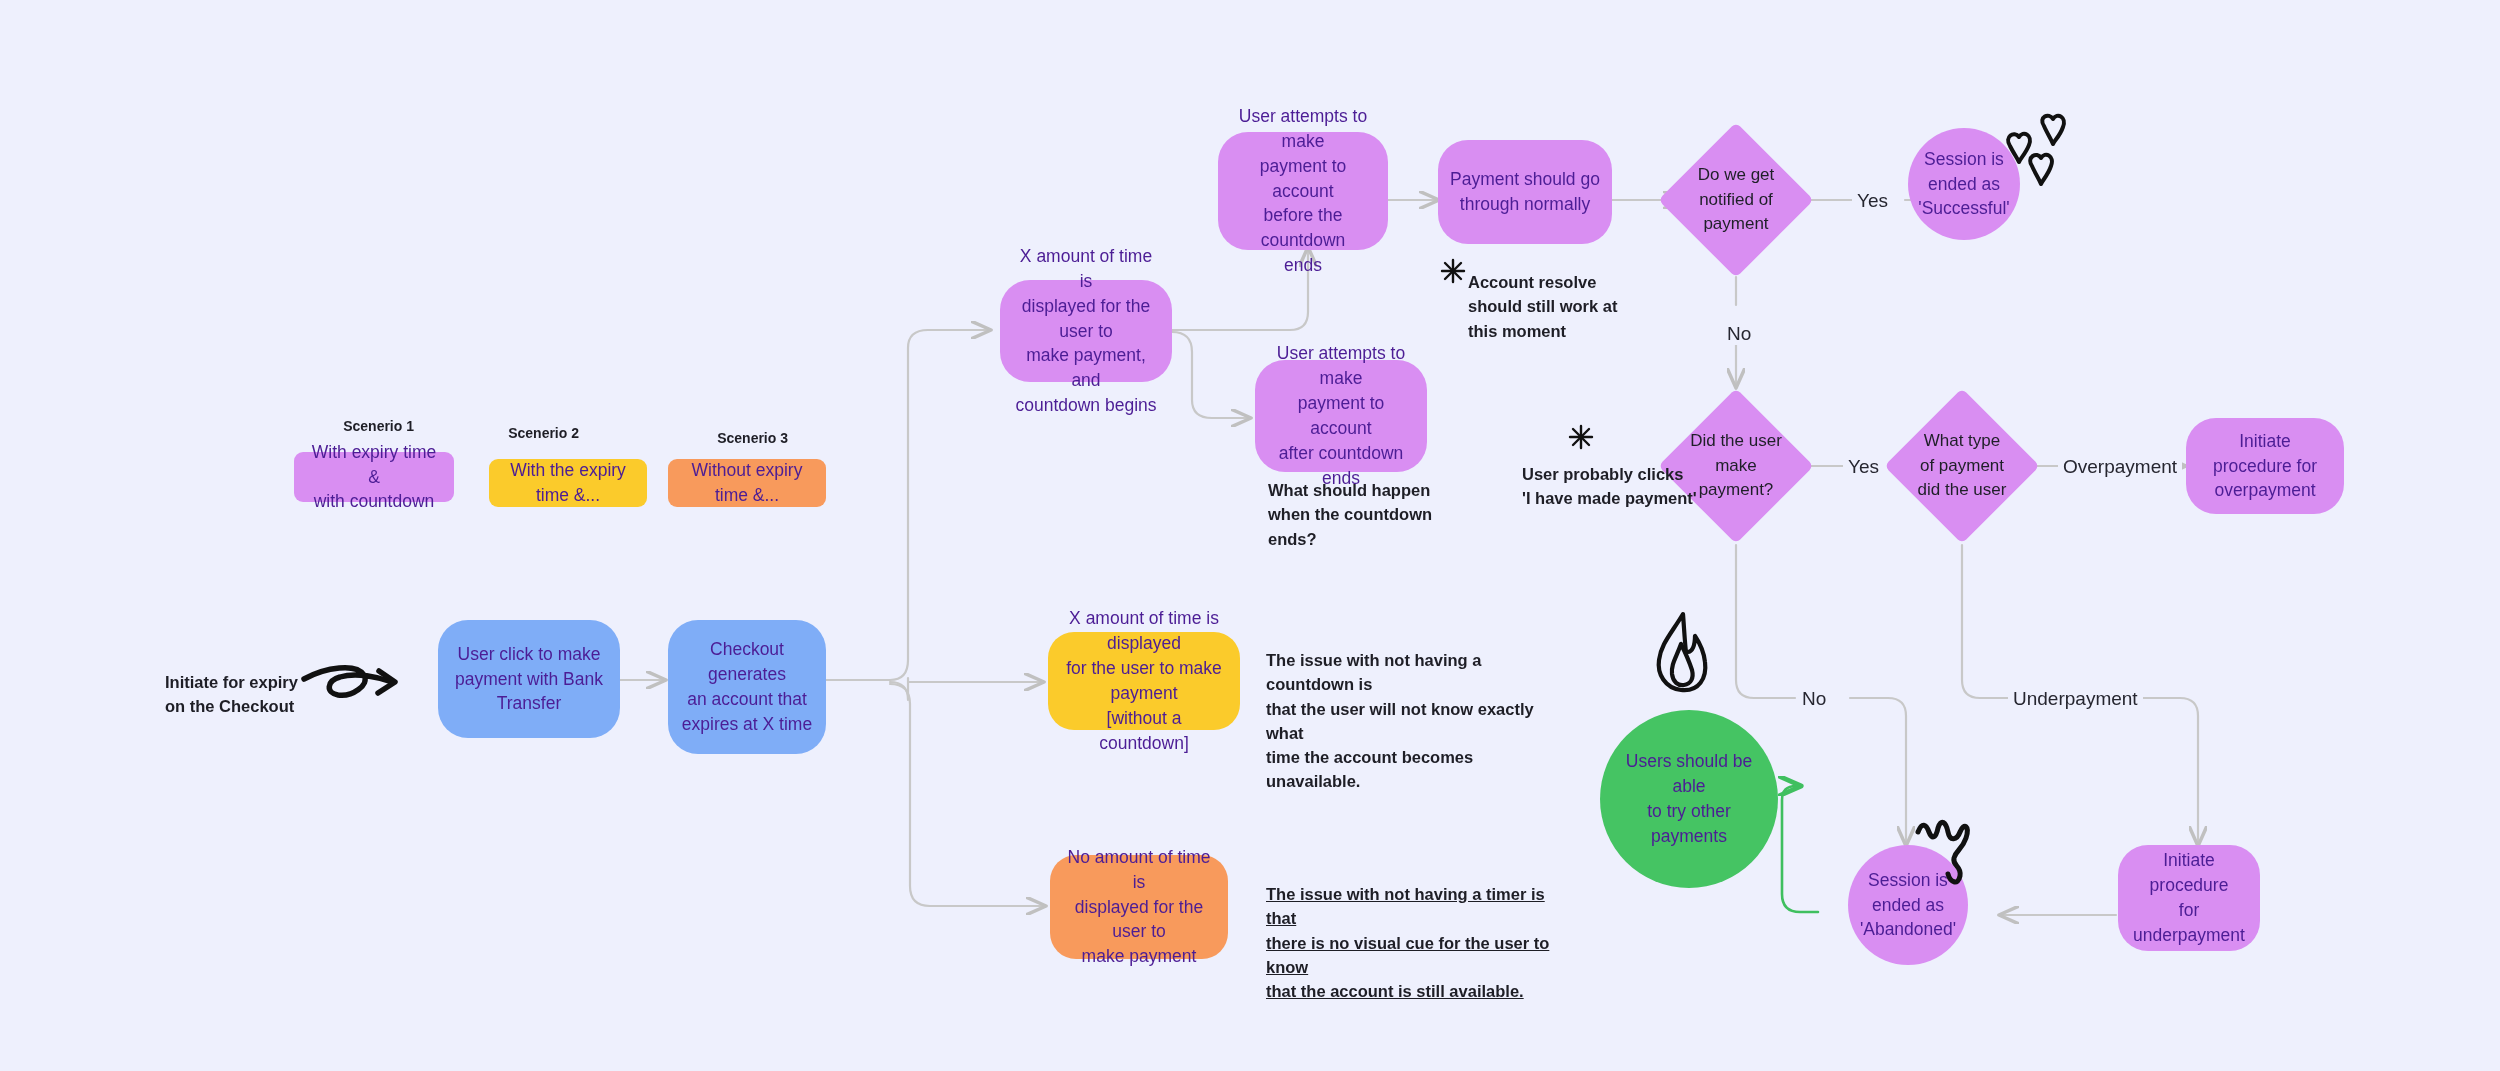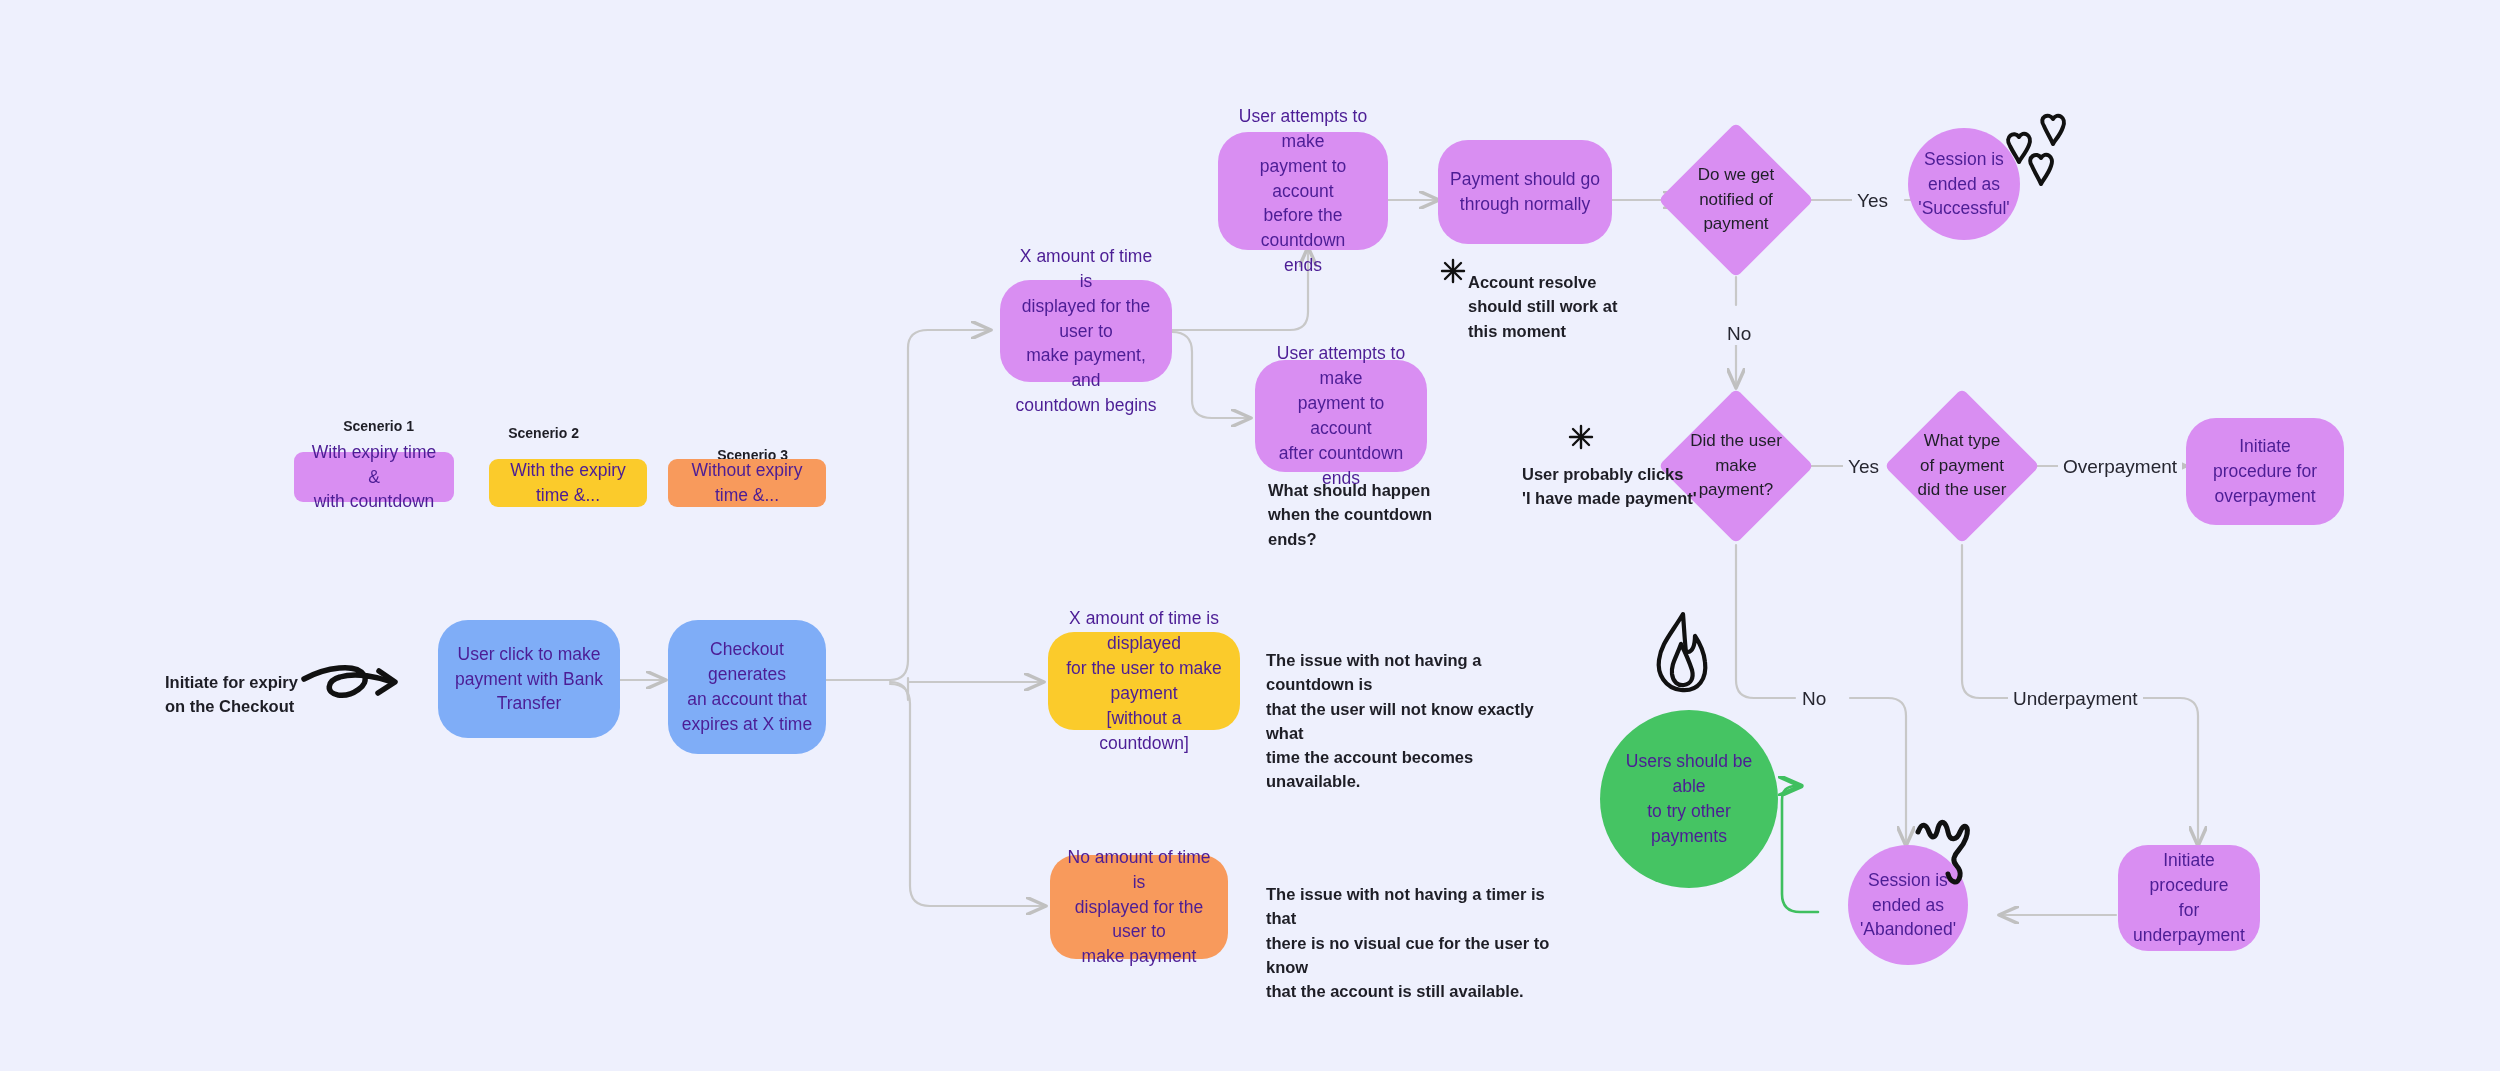--- a/index.html
+++ b/index.html
@@ -129,21 +129,21 @@
     </g>
   </svg>
 
   <div class="scen-title" style="left:294px;top:418px;width:120px;">Scenerio 1</div>
   <div class="node chip purple" style="left:294px;top:452px;width:160px;height:50px;">With expiry time &amp;
 with countdown</div>
 
   <div class="scen-title" style="left:459px;top:425px;width:120px;">Scenerio 2</div>
   <div class="node chip yellow" style="left:489px;top:459px;width:158px;height:48px;">With the expiry time &amp;...</div>
 
-  <div class="scen-title" style="left:668px;top:447px;width:120px;">Scenerio 3</div>
+  <div class="scen-title" style="left:668px;top:430px;width:120px;">Scenerio 3</div>
   <div class="node chip orange" style="left:668px;top:459px;width:158px;height:48px;">Without expiry time &amp;...</div>
 
   <div class="caption" style="left:165px;top:670px;width:215px;">Initiate for expiry
 on the Checkout</div>
   <svg class="doodle" style="left:300px;top:655px;" width="110" height="60" viewBox="0 0 110 60">
     <g fill="none" stroke="#111" stroke-width="5.5" stroke-linecap="round" stroke-linejoin="round">
       <path d="M4,24 C26,12 56,8 64,20 C70,30 52,42 38,40 C26,38 26,26 40,22 C56,17 78,22 92,27"></path>
       <path d="M79,16 L95,27 L78,38"></path>
     </g>
   </svg>
@@ -168,21 +168,21 @@
 payment to account
 after countdown ends</div>
 
   <div class="node rounded purple" style="left:1438px;top:140px;width:174px;height:104px;">Payment should go
 through normally</div>
 
   <div class="node circle purple" style="left:1908px;top:128px;width:112px;height:112px;">Session is
 ended as
 'Successful'</div>
 
-  <div class="node rounded purple" style="left:2186px;top:418px;width:158px;height:107px;">Initiate procedure for
+  <div class="node rounded purple" style="left:2186px;top:418px;width:158px;height:96px;">Initiate procedure for
 overpayment</div>
   <div class="node rounded purple" style="left:2118px;top:845px;width:142px;height:106px;">Initiate procedure
 for underpayment</div>
 
   <div class="node circle purple" style="left:1848px;top:845px;width:120px;height:120px;">Session is
 ended as
 'Abandoned'</div>
   <div class="node circle green" style="left:1600px;top:710px;width:178px;height:178px;">Users should be able
 to try other payments</div>
 
@@ -238,21 +238,21 @@
       <line x1="5" y1="5" x2="21" y2="21"></line>
       <line x1="21" y1="5" x2="5" y2="21"></line>
     </g>
   </svg>
   <div class="caption" style="left:1522px;top:462px;width:220px;">User probably clicks
 'I have made payment'</div>
 
   <div class="caption" style="left:1266px;top:648px;width:300px;">The issue with not having a countdown is
 that the user will not know exactly what
 time the account becomes unavailable.</div>
-  <div class="caption" style="left:1266px;top:882px;width:300px;">The issue with not having a timer is that
+  <div class="caption" style="left:1266px;top:882px;width:300px;text-decoration:underline;">The issue with not having a timer is that
 there is no visual cue for the user to know
 that the account is still available.</div>
 
   <svg class="doodle" style="left:1992px;top:112px;" width="100" height="86" viewBox="0 0 100 86">
     <g fill="none" stroke="#111" stroke-width="4" stroke-linejoin="round" stroke-linecap="round">
       <path d="M18,34 C12,25 22,18 27,25 C31,18 41,23 37,33 C34,41 28,47 27,50 C25,46 21,40 18,34 Z"></path>
       <path d="M52,14 C46,5 57,0 61,7 C65,0 75,5 71,15 C68,24 62,29 61,32 C59,27 55,21 52,14 Z"></path>
       <path d="M40,54 C34,45 45,39 49,46 C53,39 63,44 59,54 C56,63 50,69 49,72 C47,67 43,61 40,54 Z"></path>
     </g>
   </svg>

